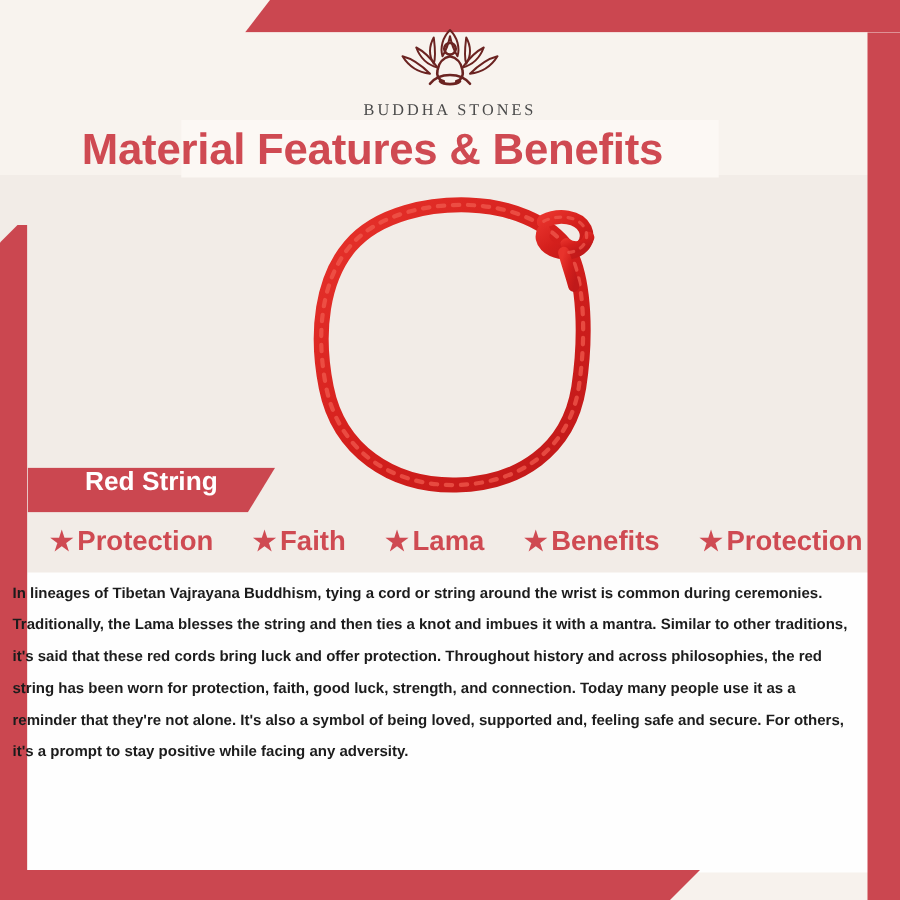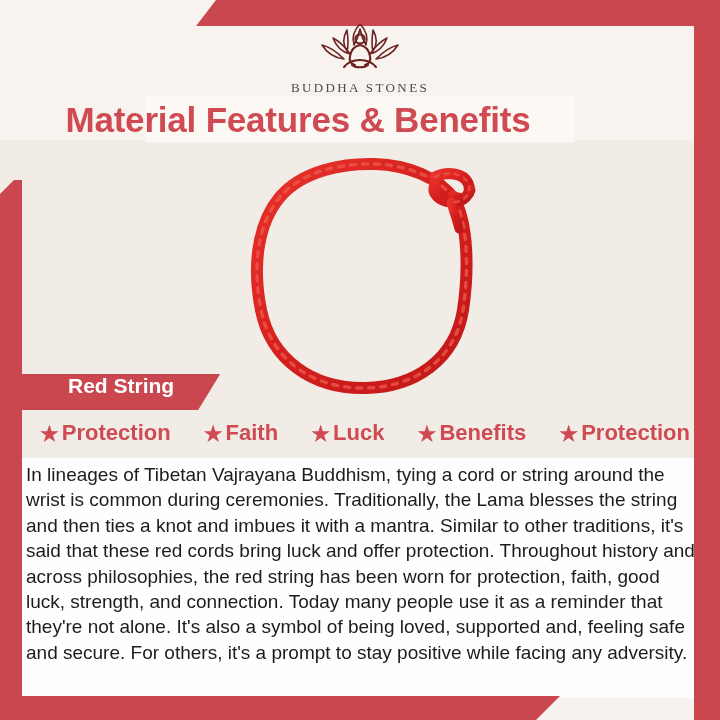--- a/index.html
+++ b/index.html
@@ -157,26 +157,26 @@
     gap: 3px;
   }
   .benefit-star {
     font-size: 21px;
     line-height: 1;
   }
 
   
   .body-copy {
     position: absolute;
-    left: 26px; top: 462px;
+    left: 10px; top: 462px;
     width: 670px;
-    font-size: 19px;
+    font-size: 12px;
     line-height: 25.4px;
     color: #1c1c1c;
-    font-weight: 400;
+    font-weight: 700;
     text-align: left;
   }
 </style>
 </head>
 <body>
 
 <div class="poster">
 
   <div class="bg-upper"></div>
   <div class="bg-mid"></div>
@@ -245,21 +245,21 @@
     <div class="benefit">
       <span class="benefit-star">★</span>
       <span>Protection</span>
     </div>
     <div class="benefit">
       <span class="benefit-star">★</span>
       <span>Faith</span>
     </div>
     <div class="benefit">
       <span class="benefit-star">★</span>
-      <span>Luck</span>
+      <span>Lama</span>
     </div>
     <div class="benefit">
       <span class="benefit-star">★</span>
       <span>Benefits</span>
     </div>
     <div class="benefit">
       <span class="benefit-star">★</span>
       <span>Protection</span>
     </div>
   </div>

